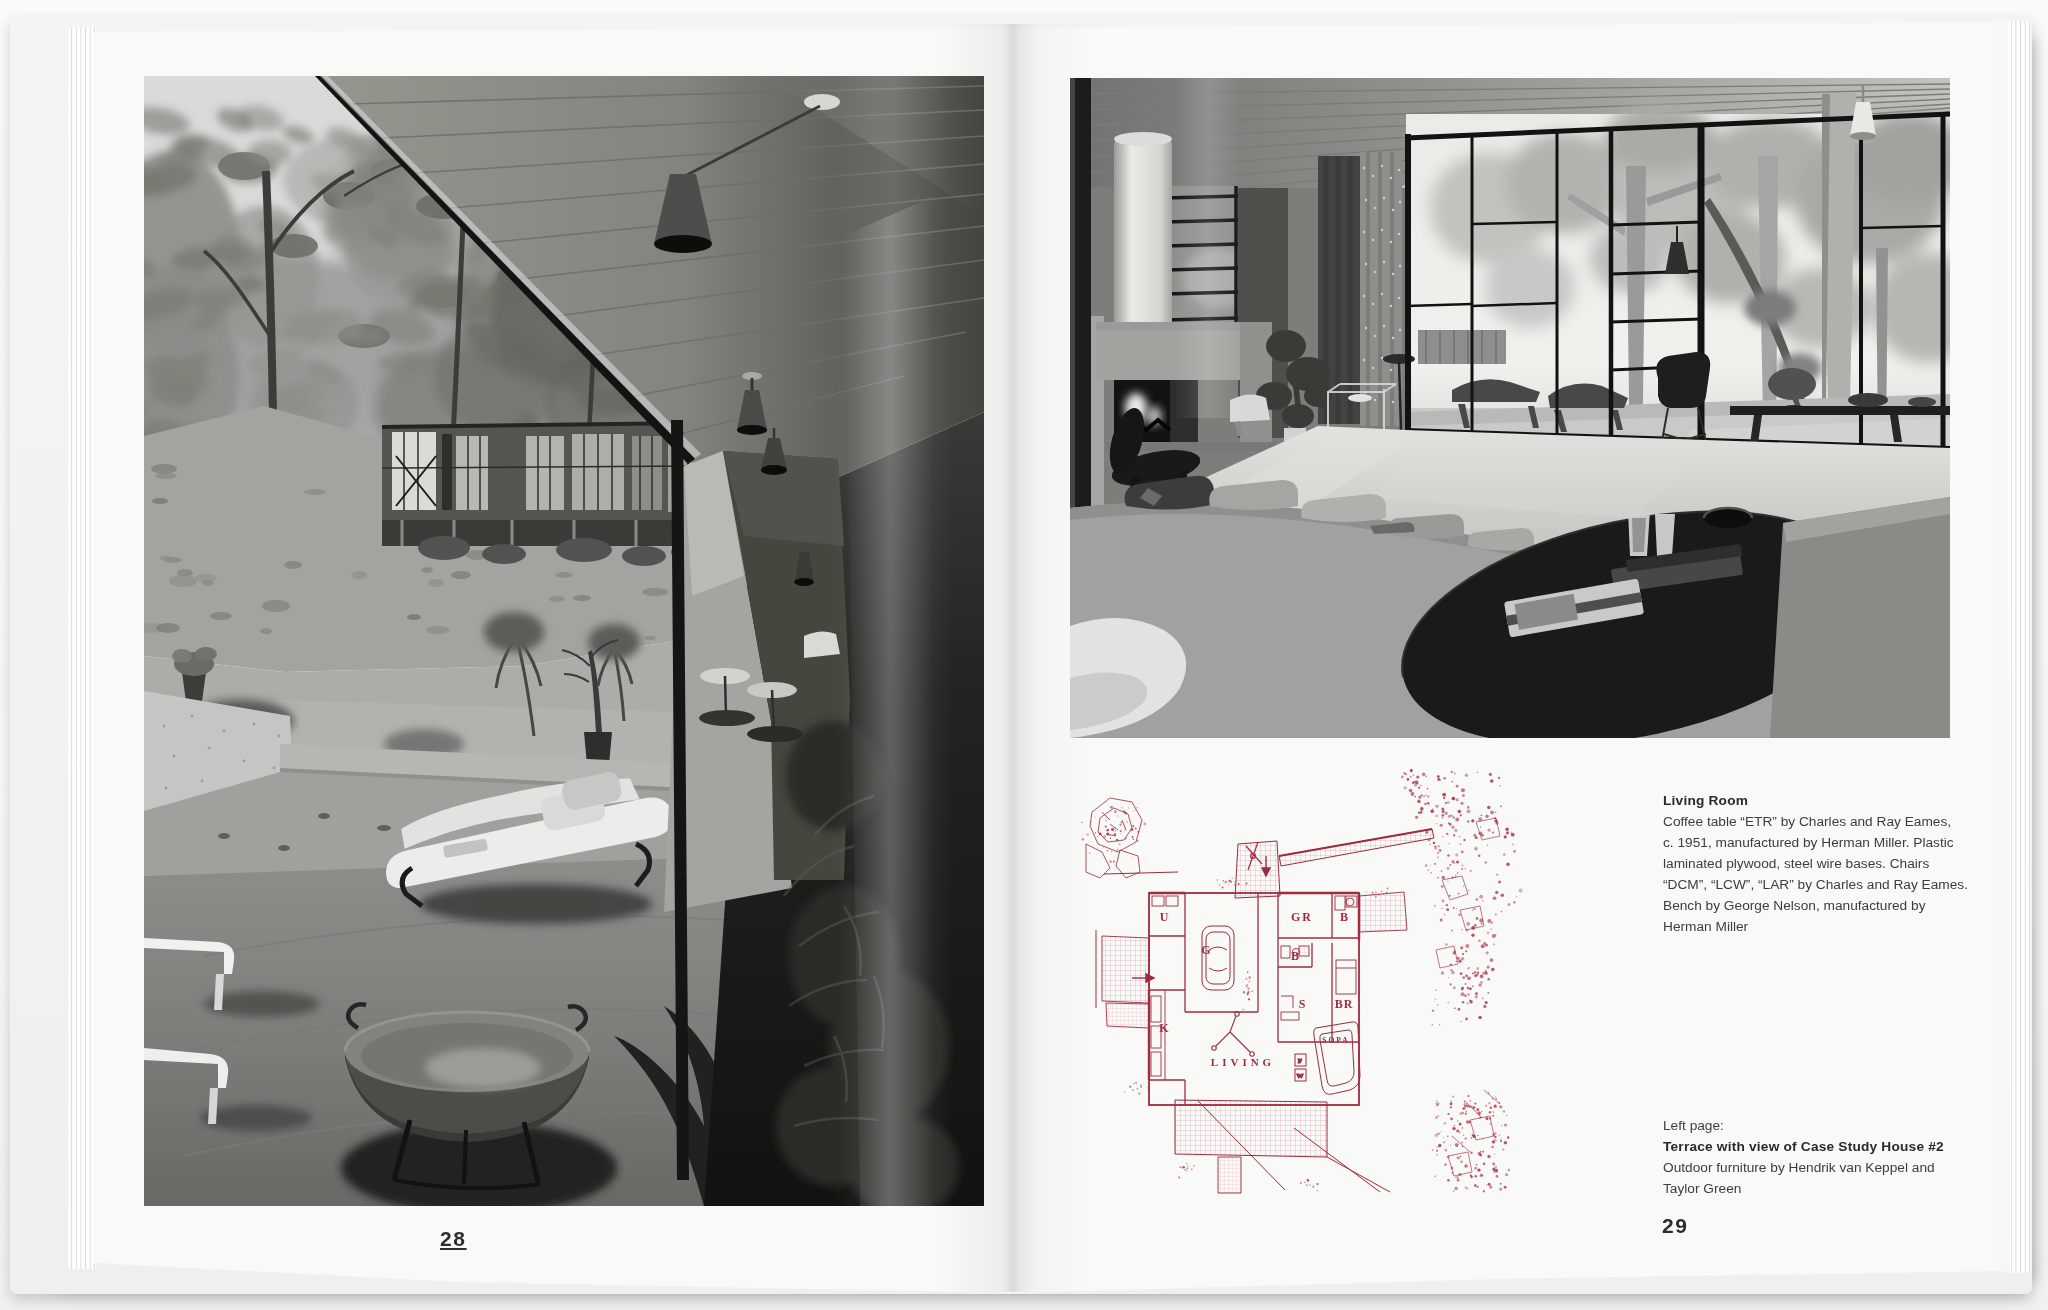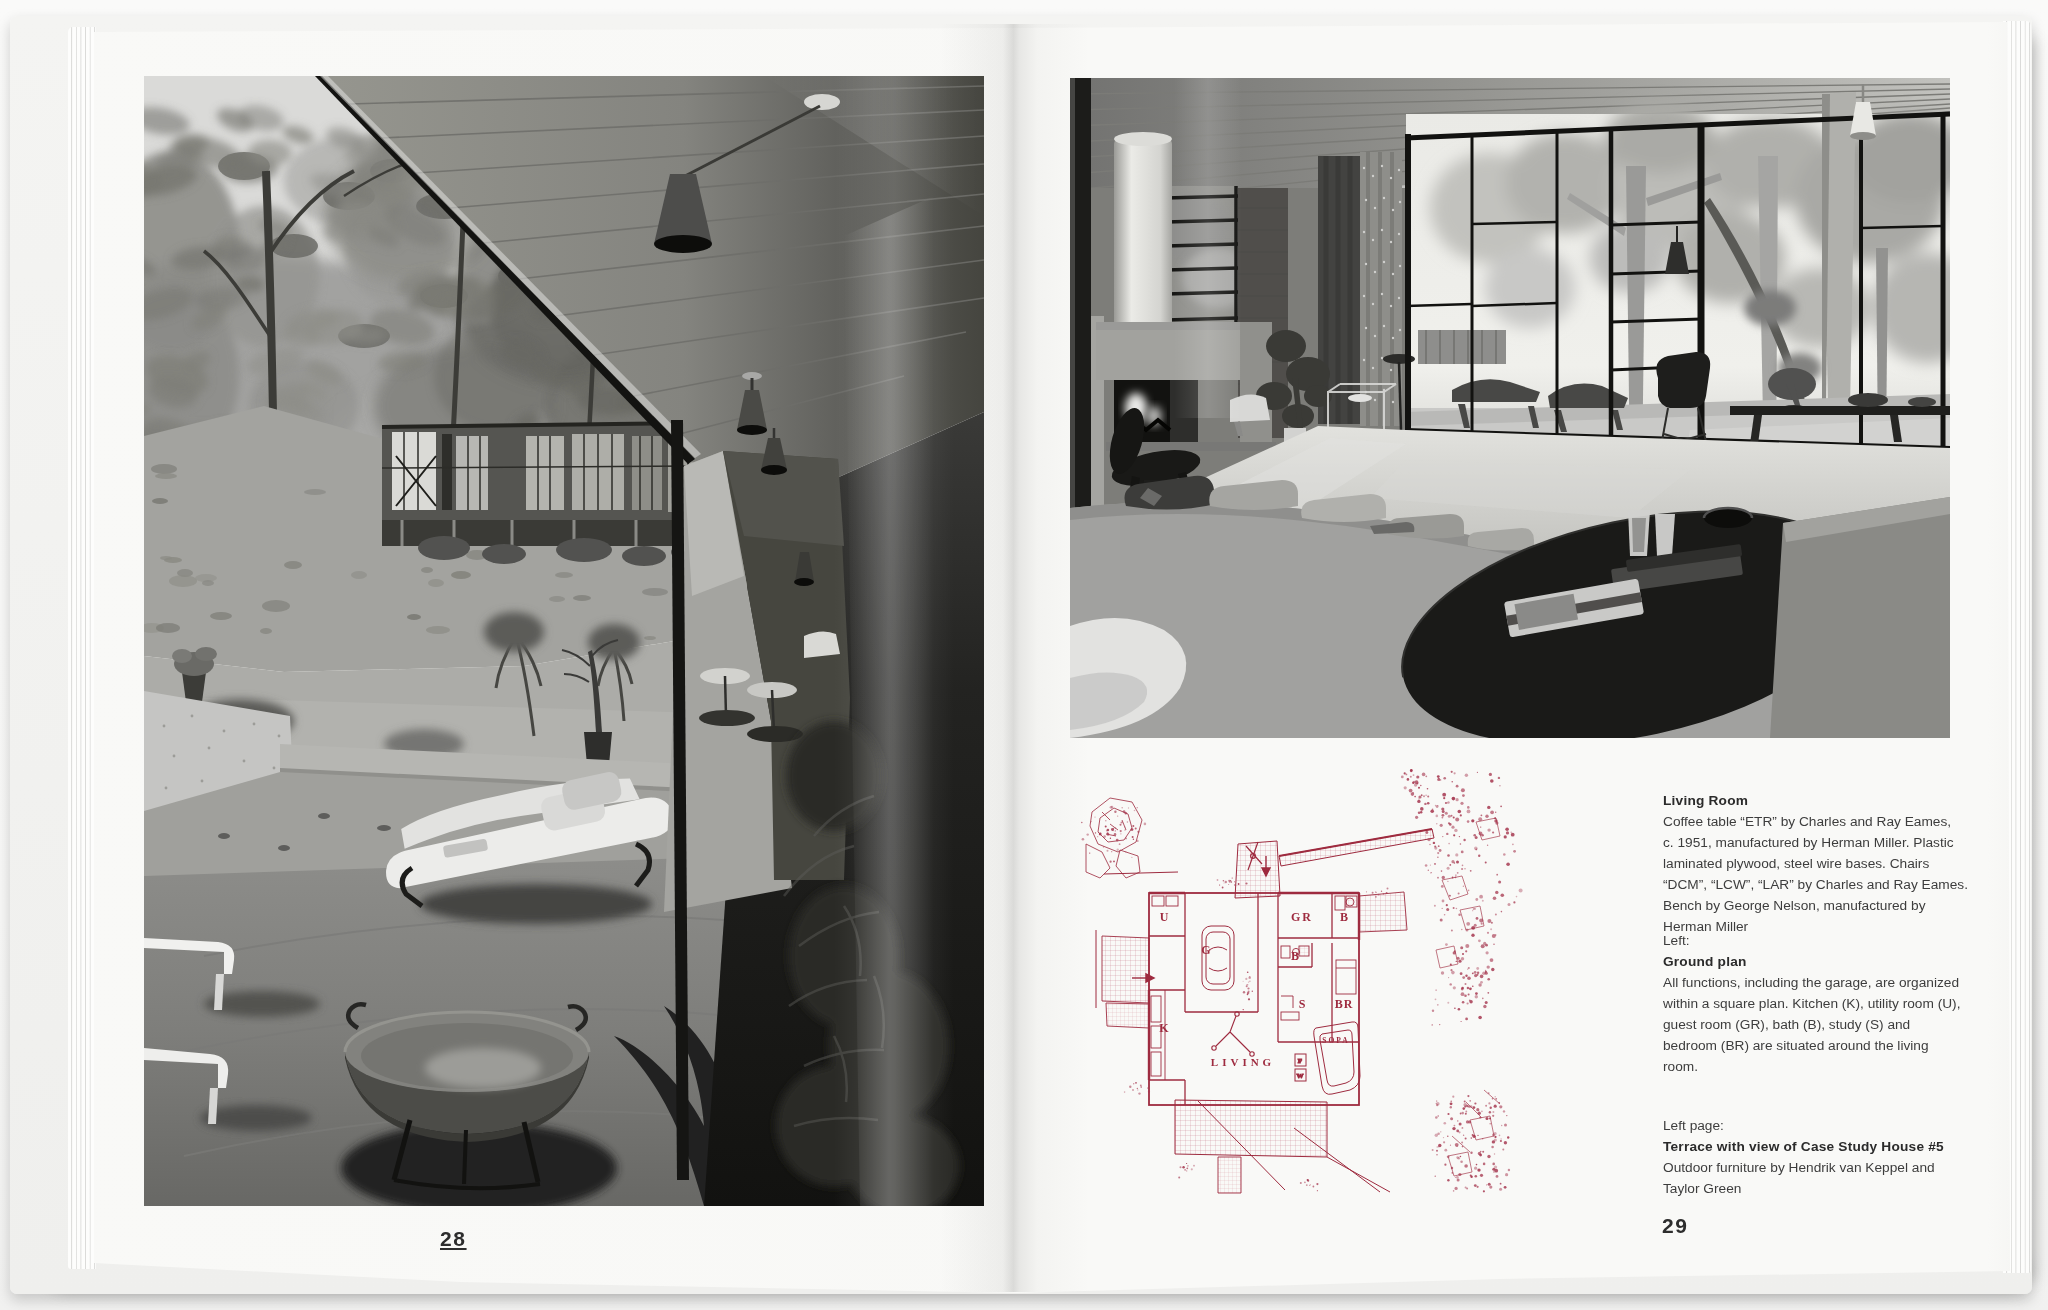--- a/index.html
+++ b/index.html
@@ -1651,33 +1651,24 @@
 <div class="caption" style="top:770px;margin-top:20px;">
 <b>Living Room</b><br>
 Coffee table “ETR” by Charles and Ray Eames,<br>
 c. 1951, manufactured by Herman Miller. Plastic<br>
 laminated plywood, steel wire bases. Chairs<br>
 “DCM”, “LCW”, “LAR” by Charles and Ray Eames.<br>
 Bench by George Nelson, manufactured by<br>
 Herman Miller
 </div>
 
-<div class="caption" style="top:930px;">
-Left:<br>
-<b>Ground plan</b><br>
-All functions, including the garage, are organized<br>
-within a square plan. Kitchen (K), utility room (U),<br>
-guest room (GR), bath (B), study (S) and<br>
-bedroom (BR) are situated around the living<br>
-room.
-</div>
 
 <div class="caption" style="top:1115px;">
 Left page:<br>
-<b>Terrace with view of Case Study House #5</b><br>
+<b>Terrace with view of Case Study House #2</b><br>
 Outdoor furniture by Hendrik van Keppel and<br>
 Taylor Green
 </div>
 
 <div class="pagenum" style="left:440px;top:1228px;text-decoration:underline;">28</div>
 
 <div class="pagenum" style="left:1630px;top:1215px;margin-left:32px;">29</div>
 
 </div>
 

